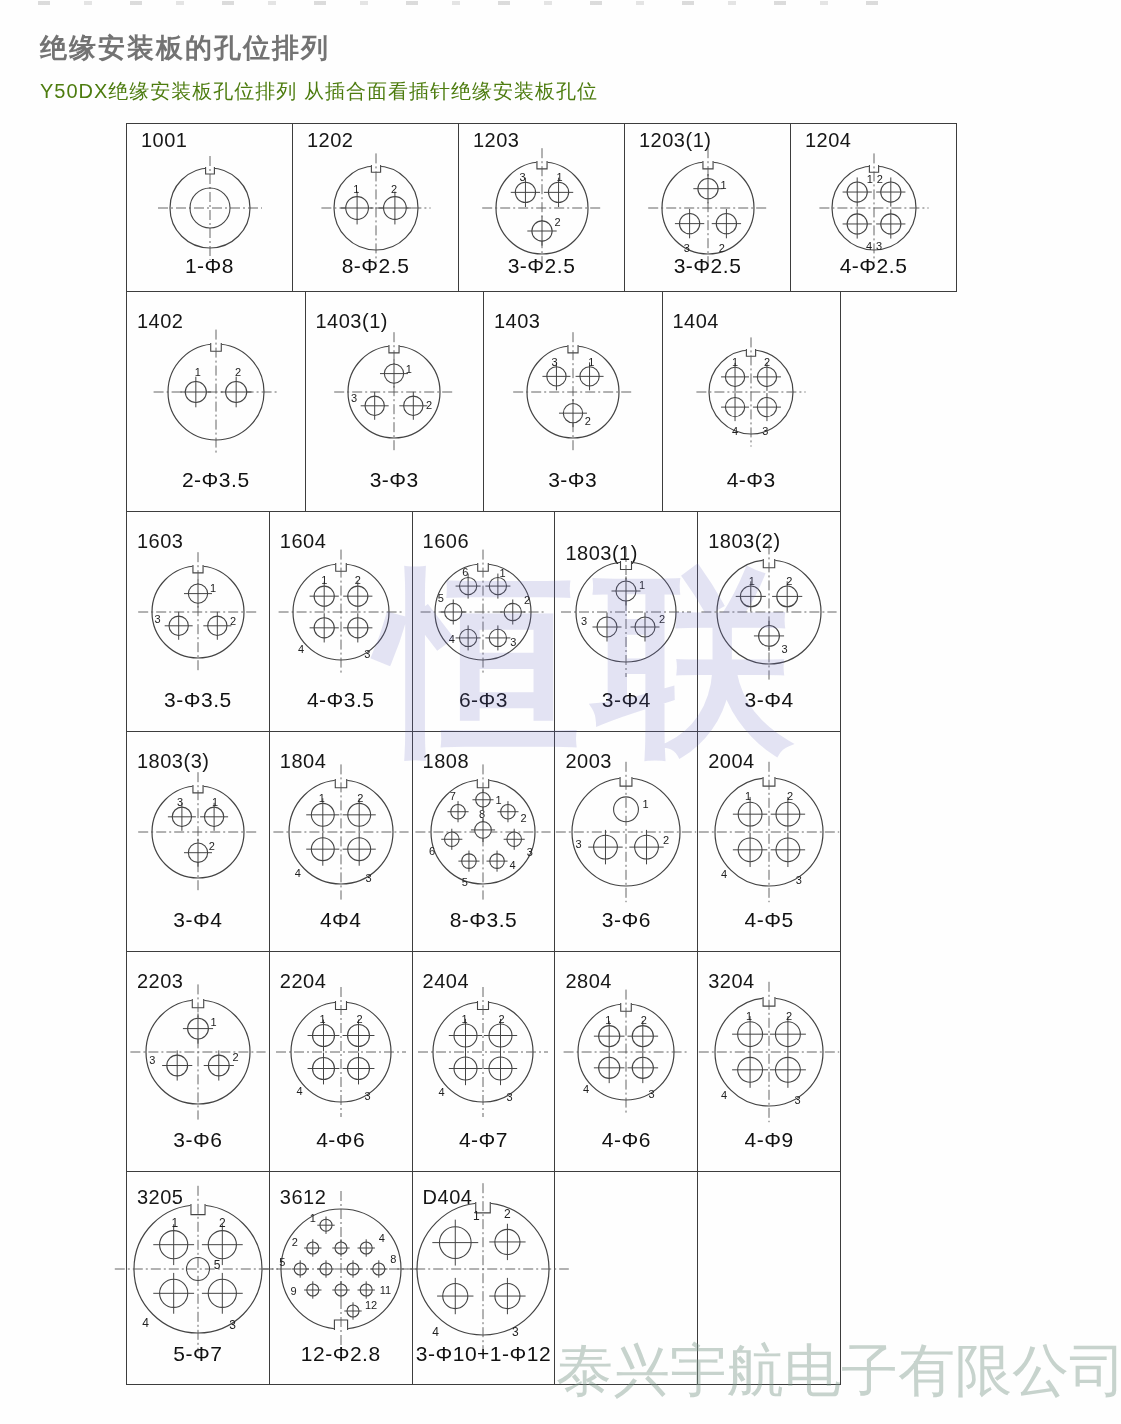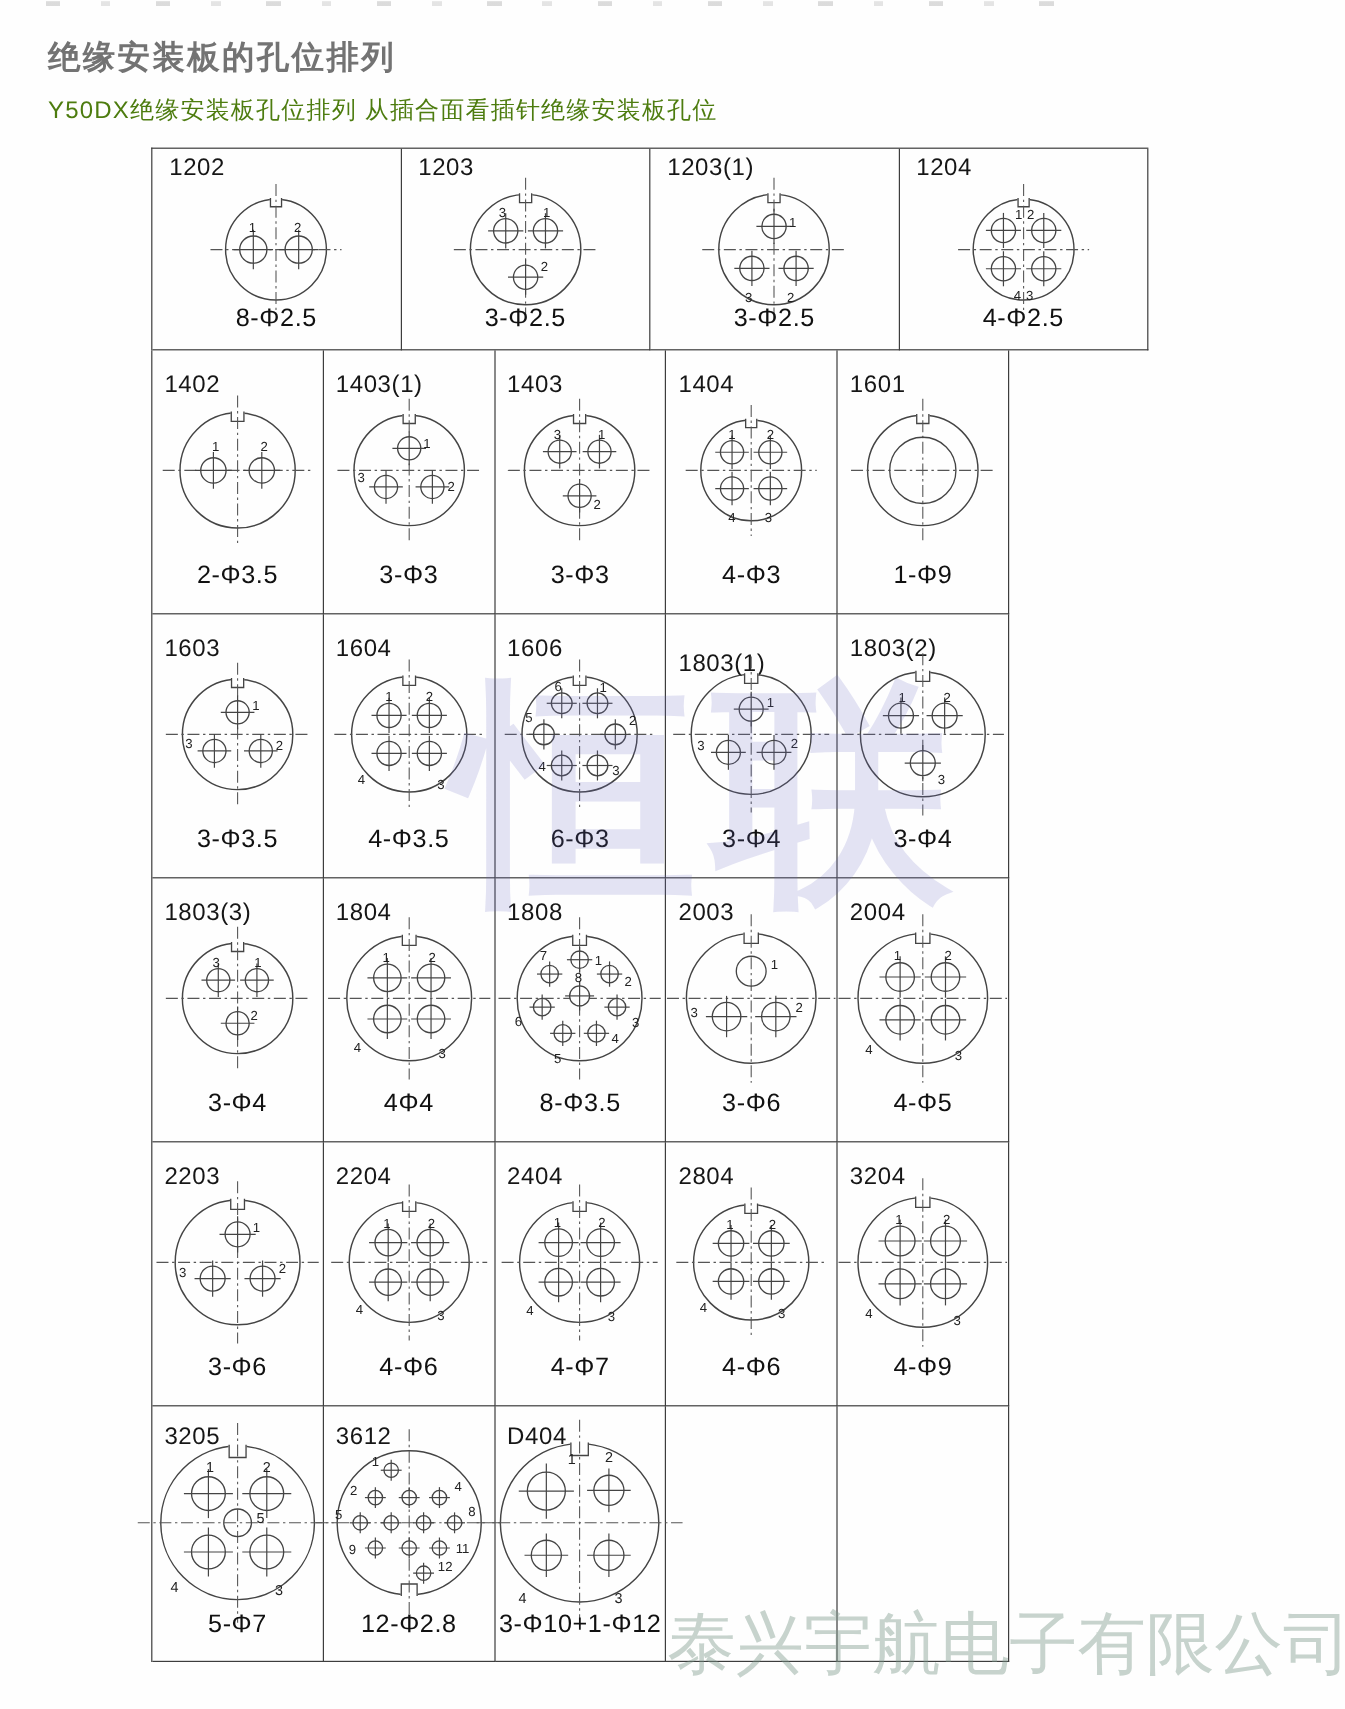--- a/index.html
+++ b/index.html
@@ -33,20 +33,32 @@
 <body>
 
 <div class="topmarks"></div>
 
 <div class="page-title">绝缘安装板的孔位排列</div>
 <div class="page-subtitle">Y50DX绝缘安装板孔位排列  从插合面看插针绝缘安装板孔位</div>
 
 <div id="t1">
     <div class="trow" style="height: 168px;">
       <div class="cell">
+        <div class="cell-id" style="top: 5px; left: 14px;">1001</div>
+        <svg width="120" height="120" viewBox="0 0 120 120" class="diag" style="top: 24px;">
+          <circle cx="60" cy="60" r="40" fill="none" stroke="#444444" stroke-width="1.2"></circle>
+          <rect x="55.1" y="18.5" width="9.8" height="7.5" fill="#fefefe" stroke="none"></rect>
+          <path d="M 55.6 19 L 55.6 26 L 64.4 26 L 64.4 19" fill="none" stroke="#444444" stroke-width="1.1"></path>
+          <line x1="8" y1="60" x2="112" y2="60" stroke="#555" stroke-width="0.9" stroke-dasharray="10,3,2,3"></line>
+          <line x1="60" y1="8" x2="60" y2="112" stroke="#555" stroke-width="0.9" stroke-dasharray="10,3,2,3"></line>
+          <circle cx="60" cy="60" r="20" fill="none" stroke="#444444" stroke-width="1.1"></circle>
+        </svg>
+        <div class="spec" style="top: 130px;">1-Φ8</div>
+      </div>
+      <div class="cell">
         <div class="cell-id" style="top: 5px; left: 14px;">1202</div>
         <svg width="126" height="126" viewBox="0 0 126 126" class="diag" style="top: 21px;">
           <circle cx="63" cy="63" r="42" fill="none" stroke="#444444" stroke-width="1.2"></circle>
           <rect x="57.88" y="19.5" width="10.24" height="7.8" fill="#fefefe" stroke="none"></rect>
           <path d="M 58.38 20 L 58.38 27.299999999999997 L 67.62 27.299999999999997 L 67.62 20" fill="none" stroke="#444444" stroke-width="1.1"></path>
           <line x1="8.399999999999999" y1="63" x2="117.6" y2="63" stroke="#555" stroke-width="0.9" stroke-dasharray="10,3,2,3"></line>
           <line x1="63" y1="8.399999999999999" x2="63" y2="117.6" stroke="#555" stroke-width="0.9" stroke-dasharray="10,3,2,3"></line>
           <circle cx="44.099999999999994" cy="63" r="11.34" fill="#fefefe" stroke="#444444" stroke-width="1.1"></circle>
           <line x1="27.656999999999996" y1="63" x2="60.54299999999999" y2="63" stroke="#444444" stroke-width="1"></line>
           <line x1="44.099999999999994" y1="46.557" x2="44.099999999999994" y2="79.443" stroke="#444444" stroke-width="1"></line>
@@ -219,32 +231,20 @@
           <circle cx="78.96000000000001" cy="78.12" r="9.66" fill="#fefefe" stroke="#444444" stroke-width="1.1"></circle>
           <line x1="64.953" y1="78.12" x2="92.96700000000001" y2="78.12" stroke="#444444" stroke-width="1"></line>
           <line x1="78.96000000000001" y1="64.113" x2="78.96000000000001" y2="92.12700000000001" stroke="#444444" stroke-width="1"></line>
           <text x="77.28" y="105.64" text-anchor="middle" font-size="11" fill="#222">3</text>
           <circle cx="47.04" cy="78.12" r="9.66" fill="#fefefe" stroke="#444444" stroke-width="1.1"></circle>
           <line x1="33.033" y1="78.12" x2="61.047" y2="78.12" stroke="#444444" stroke-width="1"></line>
           <line x1="47.04" y1="64.113" x2="47.04" y2="92.12700000000001" stroke="#444444" stroke-width="1"></line>
           <text x="47.04" y="105.64" text-anchor="middle" font-size="11" fill="#222">4</text>
         </svg>
         <div class="spec" style="top: 176px;">4-Φ3</div>
-      </div>
-      <div class="cell">
-        <div class="cell-id" style="top: 18px; left: 10px;">1601</div>
-        <svg width="138" height="138" viewBox="0 0 138 138" class="diag" style="top: 31px;">
-          <circle cx="69" cy="69" r="46" fill="none" stroke="#444444" stroke-width="1.2"></circle>
-          <rect x="63.44" y="21.5" width="11.12" height="8.399999999999999" fill="#fefefe" stroke="none"></rect>
-          <path d="M 63.94 22 L 63.94 29.9 L 74.06 29.9 L 74.06 22" fill="none" stroke="#444444" stroke-width="1.1"></path>
-          <line x1="9.199999999999996" y1="69" x2="128.8" y2="69" stroke="#555" stroke-width="0.9" stroke-dasharray="10,3,2,3"></line>
-          <line x1="69" y1="9.199999999999996" x2="69" y2="128.8" stroke="#555" stroke-width="0.9" stroke-dasharray="10,3,2,3"></line>
-          <circle cx="69" cy="69" r="27.599999999999998" fill="none" stroke="#444444" stroke-width="1.1"></circle>
-        </svg>
-        <div class="spec" style="top: 176px;">1-Φ9</div>
       </div>
     </div>
     <div class="trow" style="height: 220px;">
       <div class="cell">
         <div class="cell-id" style="top: 18px; left: 10px;">1603</div>
         <svg width="138" height="138" viewBox="0 0 138 138" class="diag" style="top: 31px;">
           <circle cx="69" cy="69" r="46" fill="none" stroke="#444444" stroke-width="1.2"></circle>
           <rect x="63.44" y="21.5" width="11.12" height="8.399999999999999" fill="#fefefe" stroke="none"></rect>
           <path d="M 63.94 22 L 63.94 29.9 L 74.06 29.9 L 74.06 22" fill="none" stroke="#444444" stroke-width="1.1"></path>
           <line x1="9.199999999999996" y1="69" x2="128.8" y2="69" stroke="#555" stroke-width="0.9" stroke-dasharray="10,3,2,3"></line>

